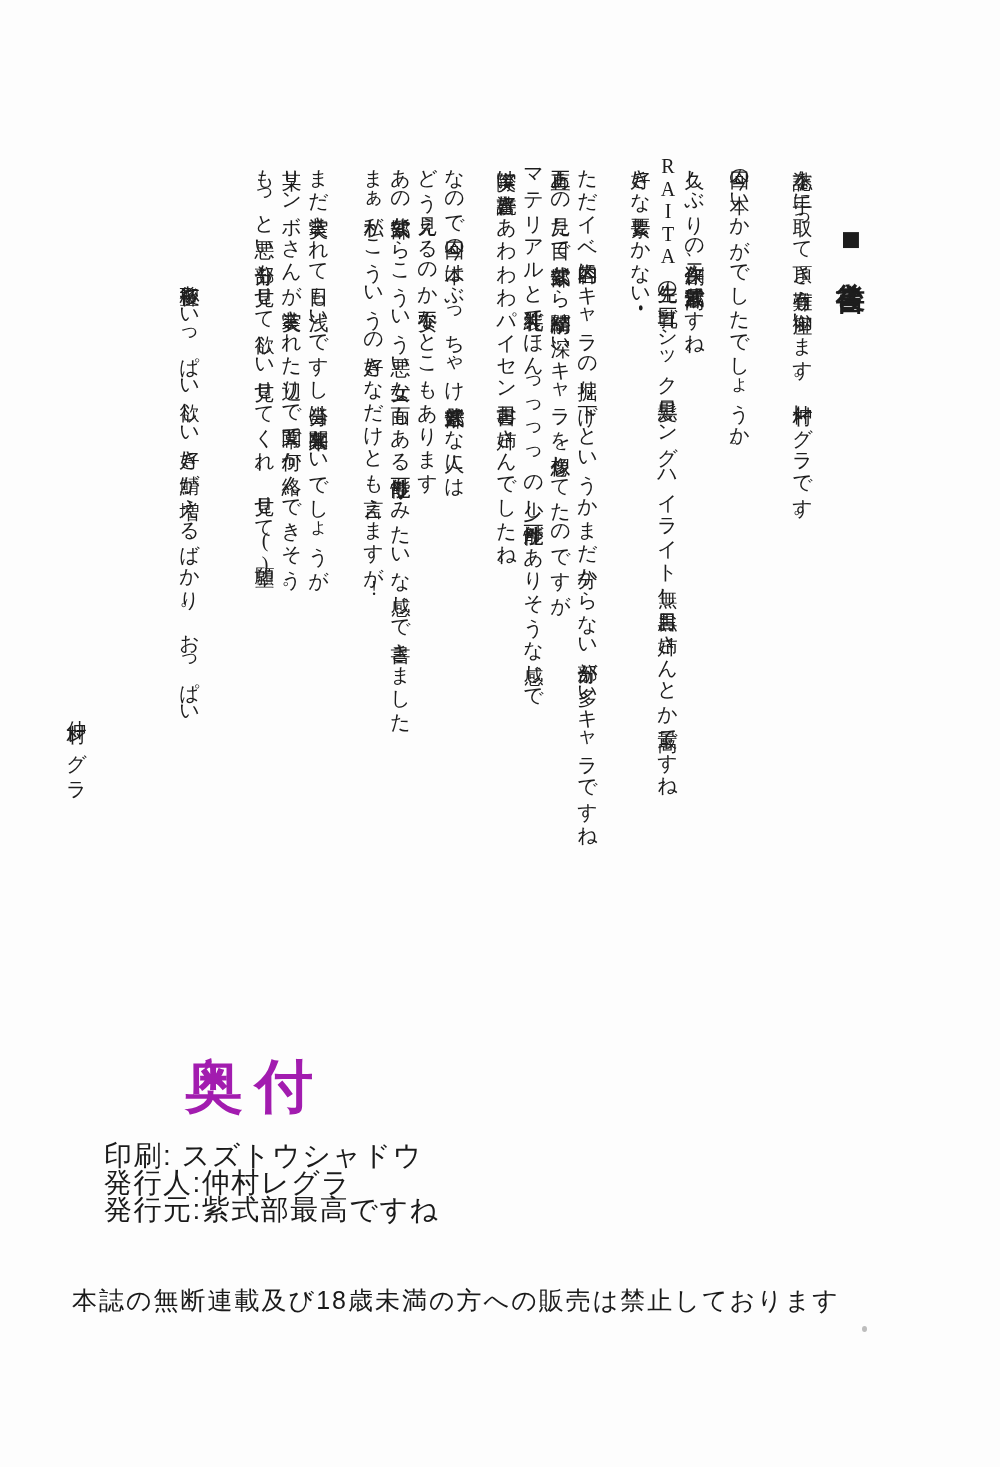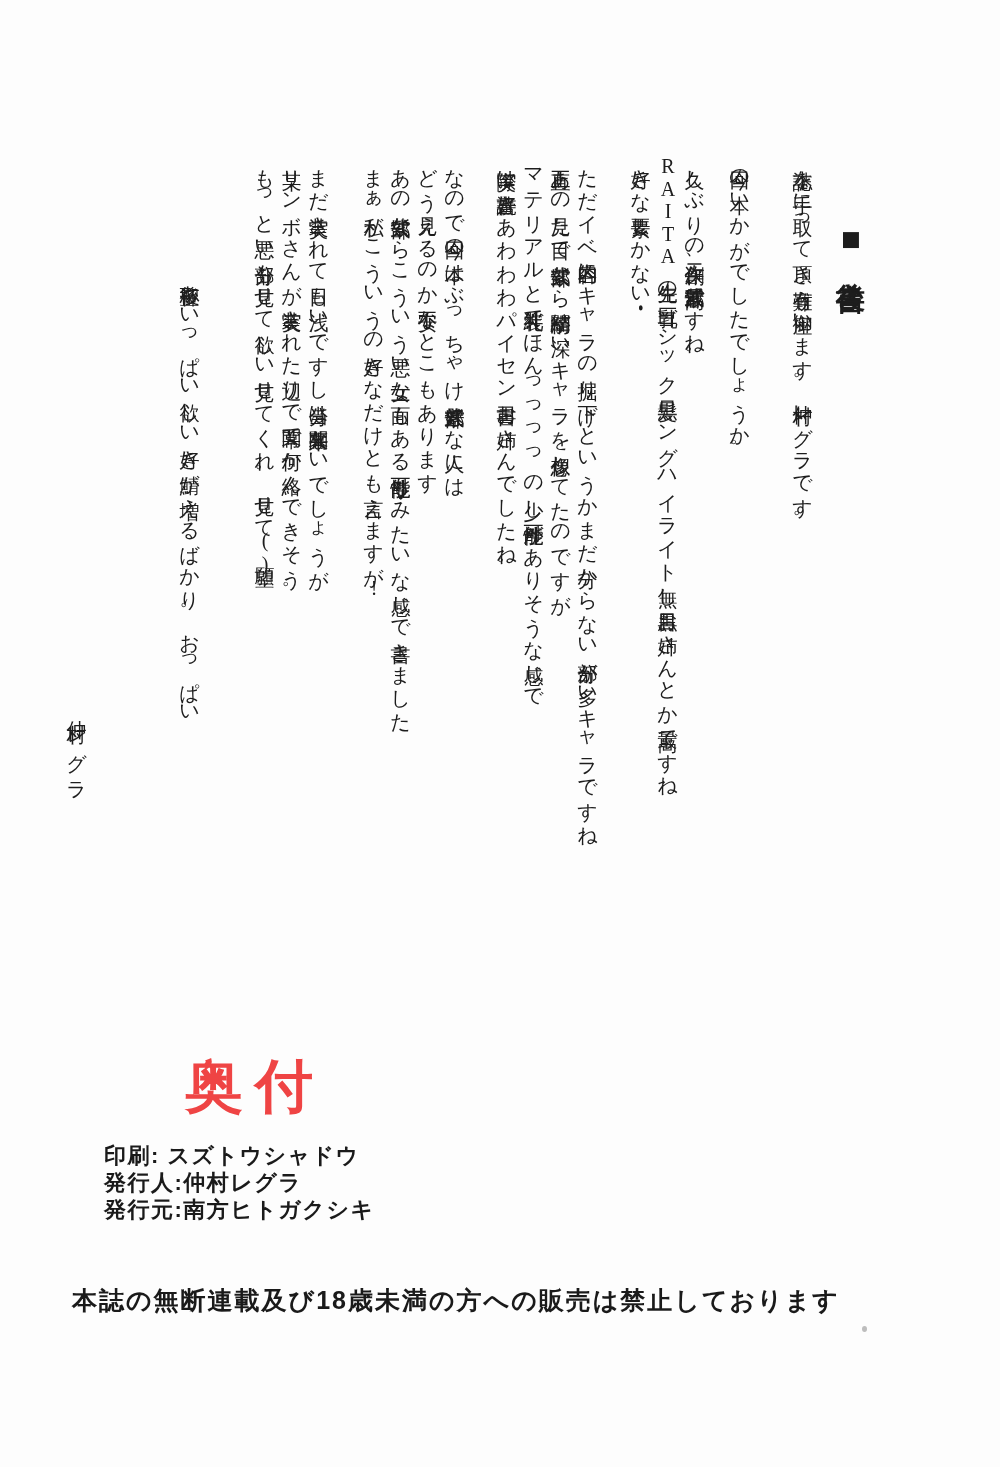--- a/index.html
+++ b/index.html
@@ -34,33 +34,33 @@
   .g5{margin-right:25px;}
   .g6{margin-right:28px;}
   .g7{margin-right:48px;}
   .g8{margin-right:86px;}
   .indent-deep{padding-top:115px;}
   .signature{padding-top:550px;letter-spacing:4px;}
   
   .colophon-title{
     position:absolute;left:185px;top:1048px;margin:0;
     font-family:Liberation Serif, serif;
-    font-weight:bold;font-size:58px;letter-spacing:12px;color:#ef4444;
+    font-weight:bold;font-size:58px;letter-spacing:12px;color:#a21caf;
   }
   .colophon-entries{
     position:absolute;left:104px;top:1142px;
     font-family:"Liberation Sans","DejaVu Sans",sans-serif;
-    font-size:22px;font-weight:700;line-height:27px;
+    font-size:28px;font-weight:400;line-height:27px;
     letter-spacing:1.5px;color:#1a1a1a;
   }
   .colophon-entries p{margin:0;}
   .notice{
     position:absolute;left:72px;top:1284px;margin:0;
     font-family:"Liberation Sans","DejaVu Sans",sans-serif;
-    font-size:25px;font-weight:700;letter-spacing:2px;color:#1a1a1a;
+    font-size:25px;font-weight:400;letter-spacing:2px;color:#1a1a1a;
   }
   .speck{
     position:absolute;left:862px;top:1326px;width:5px;height:6px;
     background:#bdbdbd;border-radius:50%;
   }
 </style>
 </head>
 <body>
 
 <div class="page">
@@ -113,20 +113,20 @@
       <p class="vline signature">仲村レグラ</p>
     </div>
 
   </section>
 
   <section>
     <h2 class="colophon-title">奥付</h2>
     <div class="colophon-entries">
       <p>印刷: スズトウシャドウ</p>
       <p>発行人:仲村レグラ</p>
-      <p>発行元:南方ヒトガクシキ</p>
+      <p>発行元:紫式部最高ですね</p>
     </div>
     <p class="notice">本誌の無断連載及び18歳未満の方への販売は禁止しております</p>
   </section>
 
   <div class="speck"></div>
 
 </div>
 
 </body></html>

